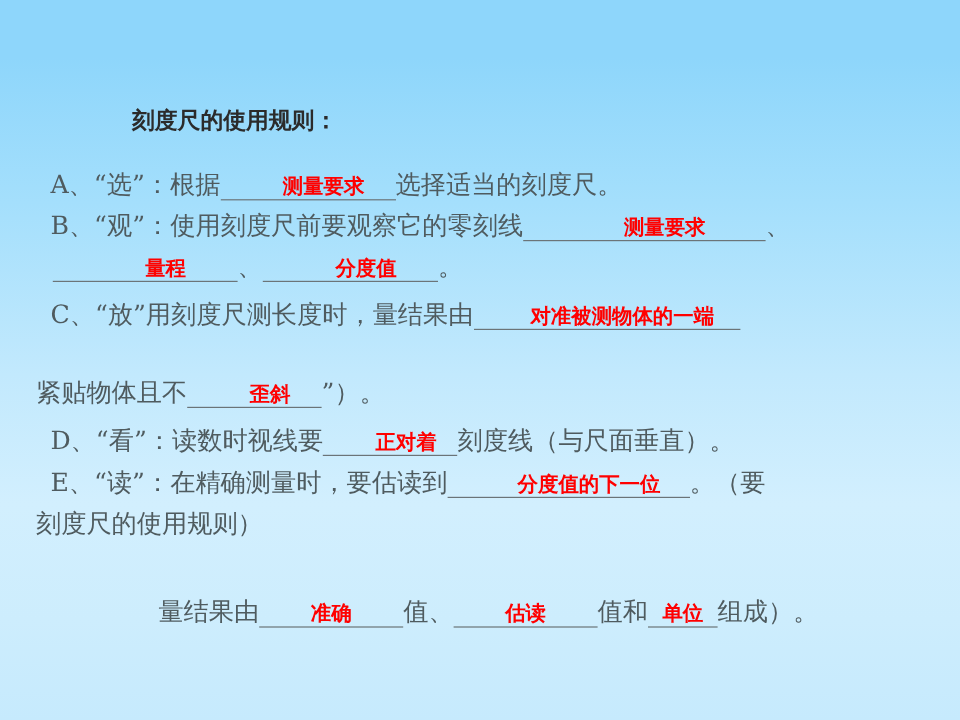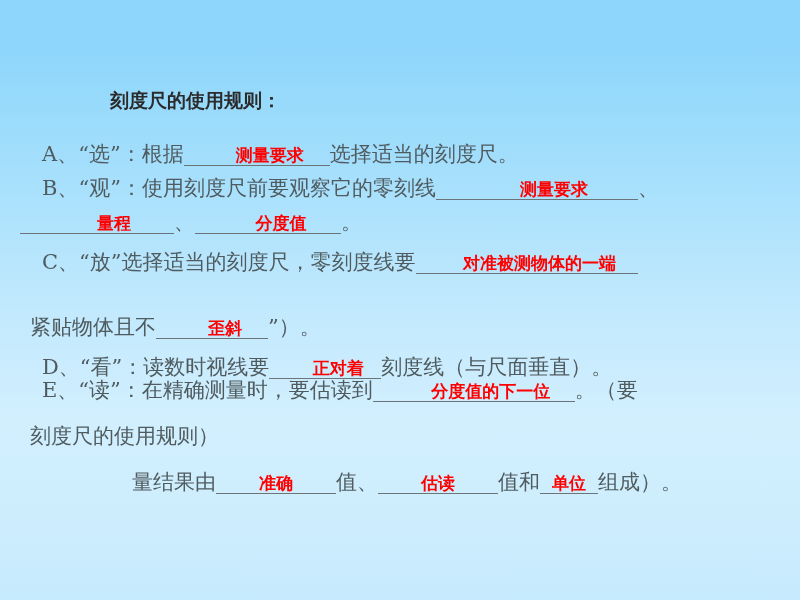--- a/index.html
+++ b/index.html
@@ -79,44 +79,44 @@
     <div class="line heading" style="left:110px; top:88px;">刻度尺的使用规则：</div>
 
     <div class="line" style="left:42px; top:140px;">
       <span>A、“选”：</span><span>根据</span><span class="blank b-lg pad-l"><span class="red">测量要求</span></span><span>选择适当的刻度尺。</span>
     </div>
 
     <div class="line" style="left:42px; top:174px;">
       <span>B、“观”：</span><span>使用刻度尺前要观察它的零刻线</span><span class="blank b-xl pad-l2"><span class="red">测量要求</span></span><span>、</span>
     </div>
 
-    <div class="line" style="left:20px; top:208px;">
+    <div class="line" style="left:44px; top:208px;">
       <span class="blank b-lg pad-l2"><span class="red">量程</span></span><span>、</span><span class="blank b-lg pad-l"><span class="red">分度值</span></span><span>。</span>
     </div>
 
     <div class="line" style="left:42px; top:248px;">
-      <span>C、“放”</span><span>选择适当的刻度尺，零刻度线要</span><span class="blank b-xxl pad-l"><span class="red">对准被测物体的一端</span></span>
+      <span>C、“放”</span><span>用刻度尺测长度时，量结果由</span><span class="blank b-xxl pad-l"><span class="red">对准被测物体的一端</span></span>
     </div>
 
 
     <div class="line" style="left:42px; top:353px;">
       <span>D、“看”：</span><span>读数时视线要</span><span class="blank b-md pad-l"><span class="red">正对着</span></span><span>刻度线（与尺面垂直）。</span>
     </div>
 
     <div class="line" style="left:30px; top:313px;">
       <span>紧贴物体且不</span><span class="blank b-md pad-l"><span class="red">歪斜</span></span><span>”）。</span>
     </div>
 
-    <div class="line" style="left:42px; top:376px;">
+    <div class="line" style="left:42px; top:388px;">
       <span>E、“读”：</span><span>在精确测量时，要估读到</span><span class="blank b-xl pad-l2"><span class="red">分度值的下一位</span></span><span>。（要</span>
     </div>
 
     <div class="line" style="left:30px; top:422px;">
       <span>刻度尺的使用规则）</span>
     </div>
 
 
-    <div class="line" style="left:132px; top:468px;">
+    <div class="line" style="left:132px; top:496px;">
       <span>量结果由</span><span class="blank b-lg"><span class="red">准确</span></span><span>值、</span><span class="blank b-lg"><span class="red">估读</span></span><span>值和</span><span class="blank b-sm"><span class="red">单位</span></span><span>组成）。</span>
     </div>
 
   </div>
 </div>
 
 </body></html>

